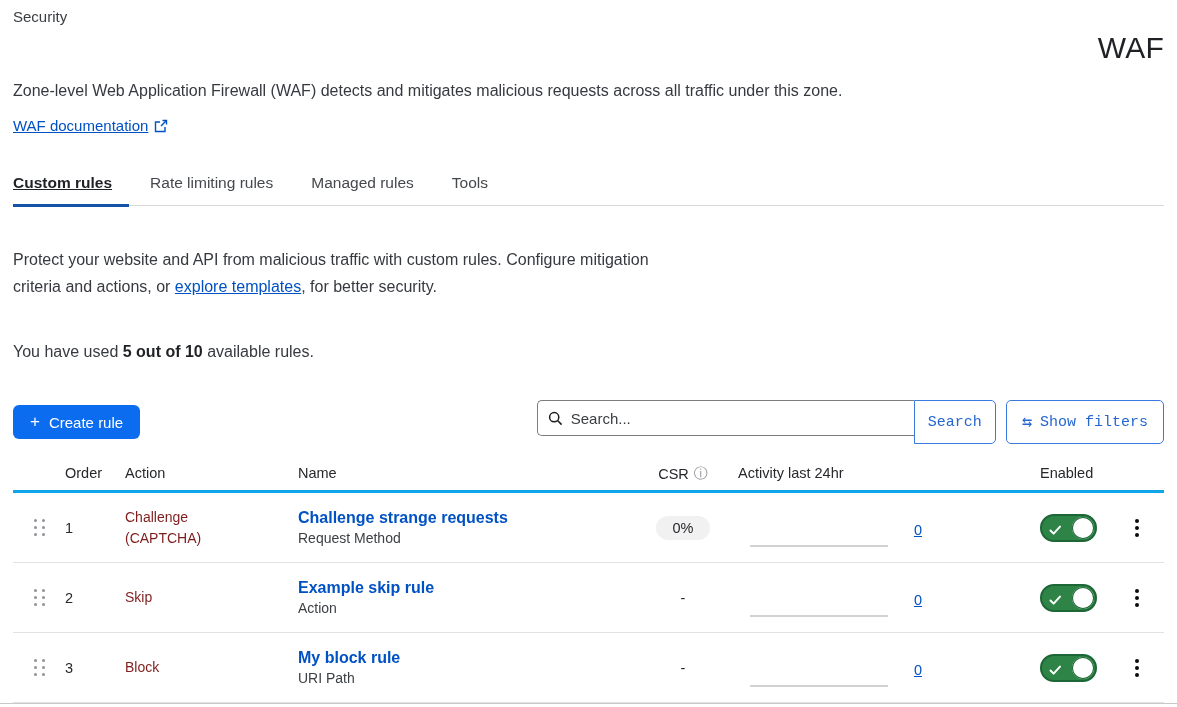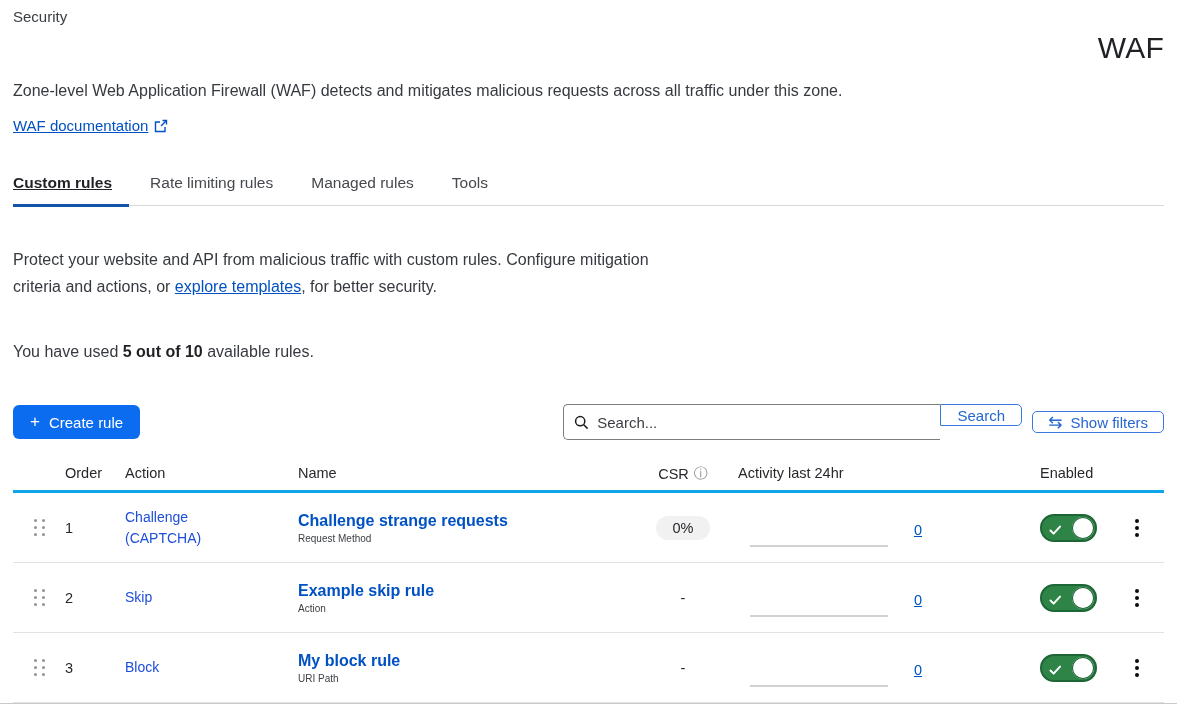--- a/index.html
+++ b/index.html
@@ -29,29 +29,29 @@
   .inline-link { color:#0051c3; text-decoration:underline; cursor:pointer; }
   .usage { margin-top:43px; font-size:16px; }
   .usage b { font-weight:700; color:#1f2125; }
 
   
   .toolbar { margin-top:44px; display:flex; align-items:center; height:34px; }
   .btn-primary { background:#0b6cf0; color:#fff; border:none; border-radius:6px;
     height:34px; padding:0 17px; font-size:15px; font-family:inherit; cursor:pointer;
     display:flex; align-items:center; gap:9px; }
   .btn-primary .plus { font-size:17px; font-weight:400; }
-  .toolbar-right { margin-left:auto; display:flex; align-items:center; gap:10px;padding-left:8px; }
+  .toolbar-right { margin-left:auto; display:flex; gap:10px;padding-left:8px; }
   .search-group { display:flex; width:459px; height:36px; }
   .search-box { flex:1; display:flex; align-items:center; border:1px solid #7d7d7d;
     border-right:none; border-radius:5px 0 0 5px; background:#fff; padding:0 10px; gap:8px; }
   .search-box input { border:none; outline:none; font-size:15px; font-family:inherit;
     color:#1f2125; width:100%; background:transparent; }
   .search-box input::placeholder { color:#3a3d42; opacity:1; }
-  .btn-outline { background:#fff; border:1px solid #3c79dd; color:#2566d2; height:22px;
-    font-size:15px; font-family:Liberation Sans, sans-serif; cursor:pointer; display:flex; align-items:center;
+  .btn-outline { background:#fff; border:1px solid #3c79dd; color:#2566d2; height:44px;
+    font-size:15px; font-family:Liberation Mono, monospace; cursor:pointer; display:flex; align-items:center;
     justify-content:center; gap:8px; }
   .btn-search { width:82px; border-radius:0 5px 5px 0; }
   .btn-filters { border-radius:5px; padding:0 15px; }
   .swap-glyph { font-size:17px; line-height:1; }
 
   
   .table { margin-top:26px; }
   .grid-row { display:grid;
     grid-template-columns:52px 60px 173px 330px 110px 202px 170px 1fr;
     align-items:center; }
@@ -59,23 +59,23 @@
     border-bottom:3px solid #0ea5e9; align-items:start; }
   .th-csr { justify-self:center; display:flex; align-items:center; gap:5px; }
   .info-glyph { color:#8a8d92; font-size:14px; font-style:normal; }
   .th-enabled { padding-left:100px; }
   .trow { height:70px; border-bottom:1px solid #e2e2e2; position:relative; }
   .trow:last-child { border-bottom:none; }
   .handle { justify-self:center; display:grid; grid-template-columns:3px 3px;
     grid-gap:4px 5px; cursor:grab; padding:4px; }
   .handle i { width:3px; height:3px; border-radius:50%; background:#8f9296; }
   .cell-order { font-size:14.5px; color:#26282c; }
-  .cell-action { font-size:14px; color:#1d4ed8; line-height:21px; }
+  .cell-action { font-size:14px; color:#7f1d1d; line-height:21px; }
   .cell-name .rule-link { font-size:16px; font-weight:700; color:#0051c3; cursor:pointer; display:block; }
-  .cell-name .rule-field { font-size:10px; color:#3d4045; margin-top:3px; }
+  .cell-name .rule-field { font-size:14px; color:#3d4045; margin-top:3px; }
   .cell-csr { justify-self:center; }
   .csr-badge { display:inline-block; background:#f1f1f2; border-radius:13px;
     padding:4px 17px; font-size:14.5px; color:#26282c; }
   .csr-dash { font-size:14.5px; color:#26282c; }
   .cell-activity { position:relative; height:100%; }
   .sparkline { position:absolute; left:12px; right:52px; bottom:15px;
     border-bottom:2px solid #d2d2d2; }
   .activity-link { position:absolute; right:18px; bottom:24px; font-size:14.5px;
     color:#0051c3; text-decoration:underline; cursor:pointer; }
   .cell-enabled { padding-left:100px; }

